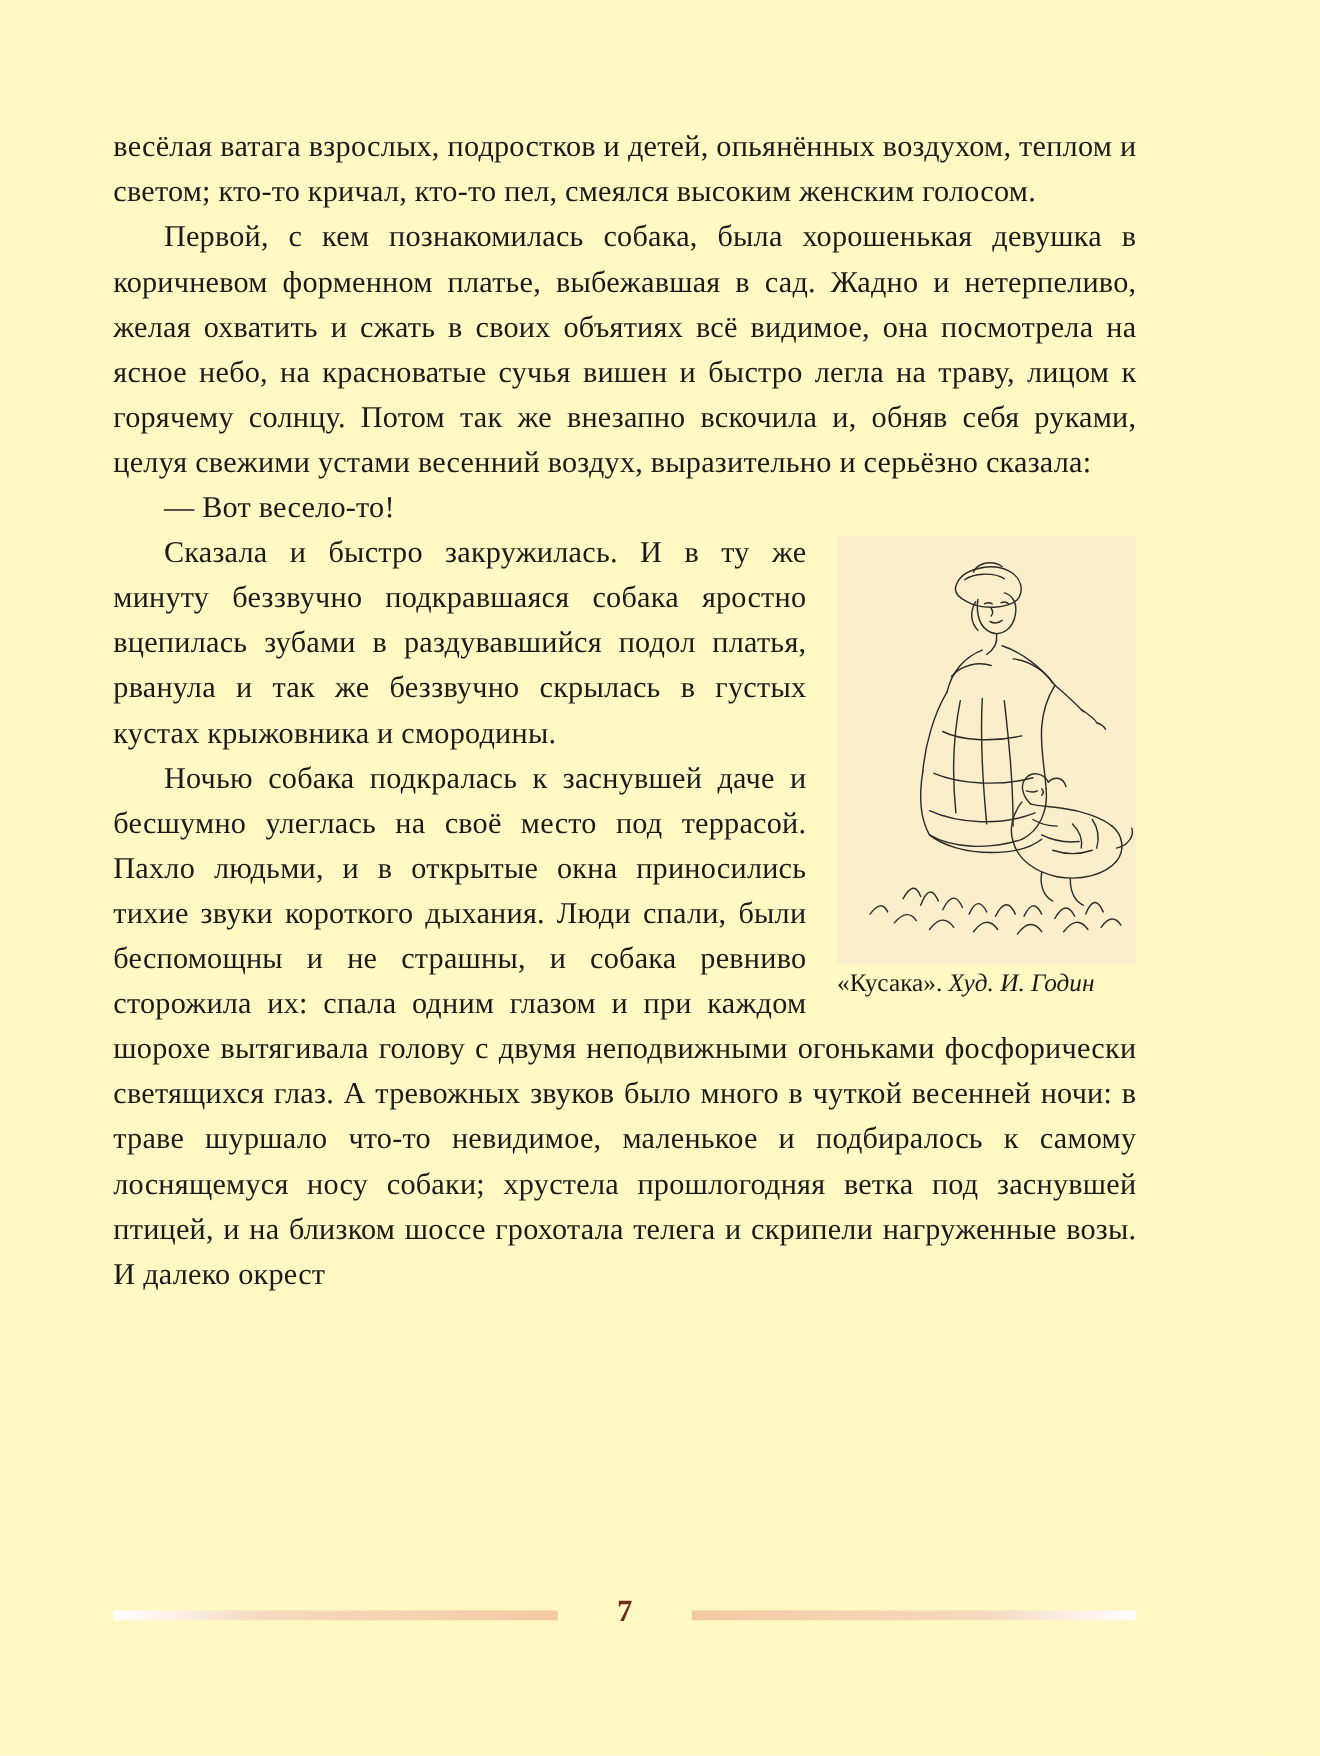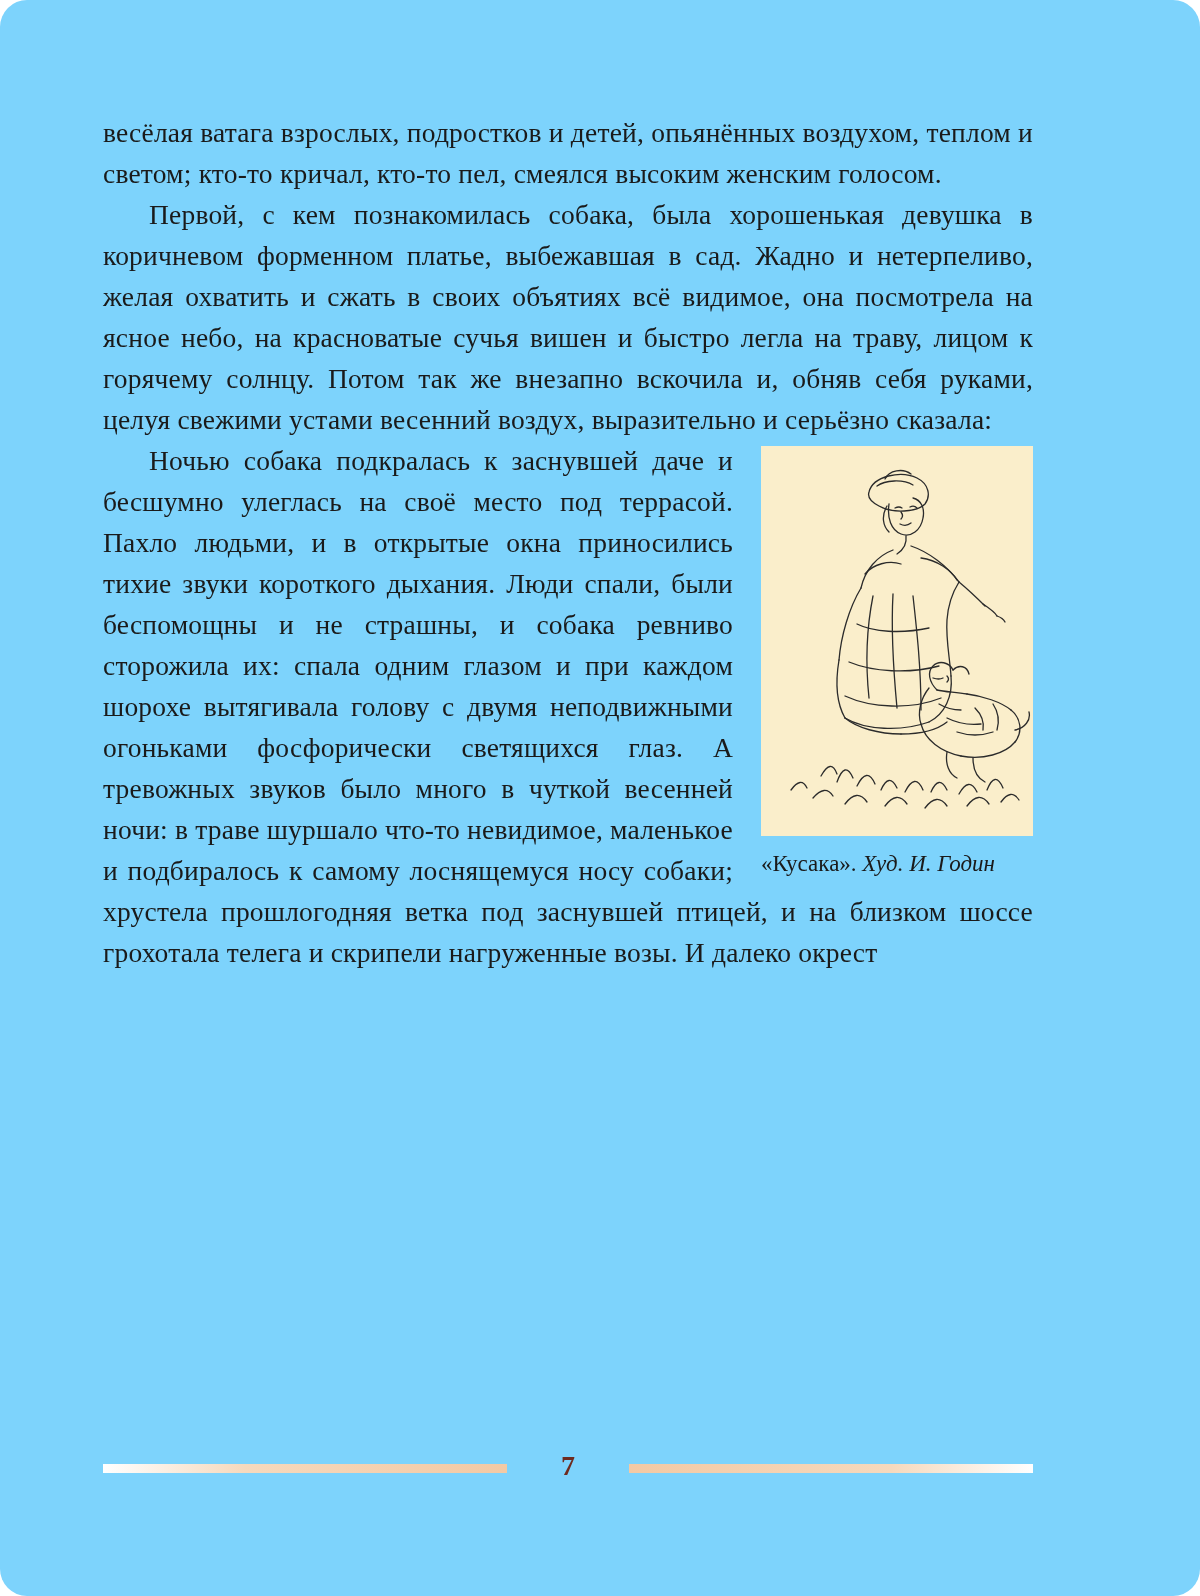--- a/index.html
+++ b/index.html
@@ -15,22 +15,21 @@
     font-family: "Liberation Serif", "DejaVu Serif", serif;
     color: #1a1a1a;
     overflow: hidden;
   }
 
   .page {
     position: absolute;
     left: 0; top: 0;
     width: 1200px;
     height: 1596px;
-    background: #7dd3fc;
-    border-radius: 27px;
+    background: #fef9c3;
   }
 
   .content {
     position: absolute;
     left: 103px;
     top: 112px;
     width: 930px;
   }
 
   p {
@@ -60,21 +59,21 @@
 
   .figure-img {
     width: 272px;
     height: 390px;
     background: #faeecb;
     position: relative;
     overflow: hidden;
   }
 
   .figure-caption {
-    margin-top: 14px;
+    margin-top: 3px;
     font-size: 23px;
     line-height: 28px;
     text-align: left;
     white-space: nowrap;
   }
   .figure-caption .ital {
     font-style: italic;
   }
 
   
@@ -117,20 +116,21 @@
 <body>
 
 <div class="page">
 
   <div class="content">
 
     <p class="para">весёлая ватага взрослых, подростков и детей, опьянённых воздухом, теплом и светом; кто-то кричал, кто-то пел, смеялся высоким женским голосом.</p>
 
     <p class="para indent">Первой, с кем познакомилась собака, была хорошенькая девушка в коричневом форменном платье, выбежавшая в сад. Жадно и нетерпеливо, желая охватить и сжать в своих объятиях всё видимое, она посмотрела на ясное небо, на красноватые сучья вишен и быстро легла на траву, лицом к горячему солнцу. Потом так же внезапно вскочила и, обняв себя руками, целуя свежими устами весенний воздух, выразительно и серьёзно сказала:</p>
 
+    <p class="para indent">— Вот весело-то!</p>
 
     <div class="wrap-block">
 
       <figure class="figure">
         <div class="figure-img">
           <svg class="ill-svg" width="272" height="390" viewBox="0 0 272 390" xmlns="http://www.w3.org/2000/svg">
             <rect x="0" y="0" width="272" height="390" fill="#faeecb"></rect>
             <g fill="none" stroke="#2b2b2b" stroke-width="1.3" stroke-linecap="round" stroke-linejoin="round">
 
               <path d="M108 46 C112 30 140 24 156 32 C168 38 170 50 164 58 C156 66 132 68 118 60 C110 56 106 52 108 46 Z"></path>
@@ -210,20 +210,21 @@
               <path d="M30 344 q10 -14 16 -2"></path>
             </g>
           </svg>
         </div>
         <figcaption class="figure-caption">
           <span>«Кусака».</span>
           <span class="ital">Худ. И. Годин</span>
         </figcaption>
       </figure>
 
+      <p class="para indent">Сказала и быстро закружилась. И в ту же минуту беззвучно подкравшаяся собака яростно вцепилась зубами в раздувавшийся подол платья, рванула и так же беззвучно скрылась в густых кустах крыжовника и смородины.</p>
 
 
       <p class="para indent">Ночью собака подкралась к заснувшей даче и бесшумно улеглась на своё место под террасой. Пахло людьми, и в открытые окна приносились тихие звуки короткого дыхания. Люди спали, были беспомощны и не страшны, и собака ревниво сторожила их: спала одним глазом и при каждом шорохе вытягивала голову с двумя неподвижными огоньками фосфорически светящихся глаз. А тревожных звуков было много в чуткой весенней ночи: в траве шуршало что-то невидимое, маленькое и подбиралось к самому лоснящемуся носу собаки; хрустела прошлогодняя ветка под заснувшей птицей, и на близком шоссе грохотала телега и скрипели нагруженные возы. И далеко окрест</p>
 
     </div>
 
   </div>
 
   <div class="footer">
     <div class="rule-left"></div>

